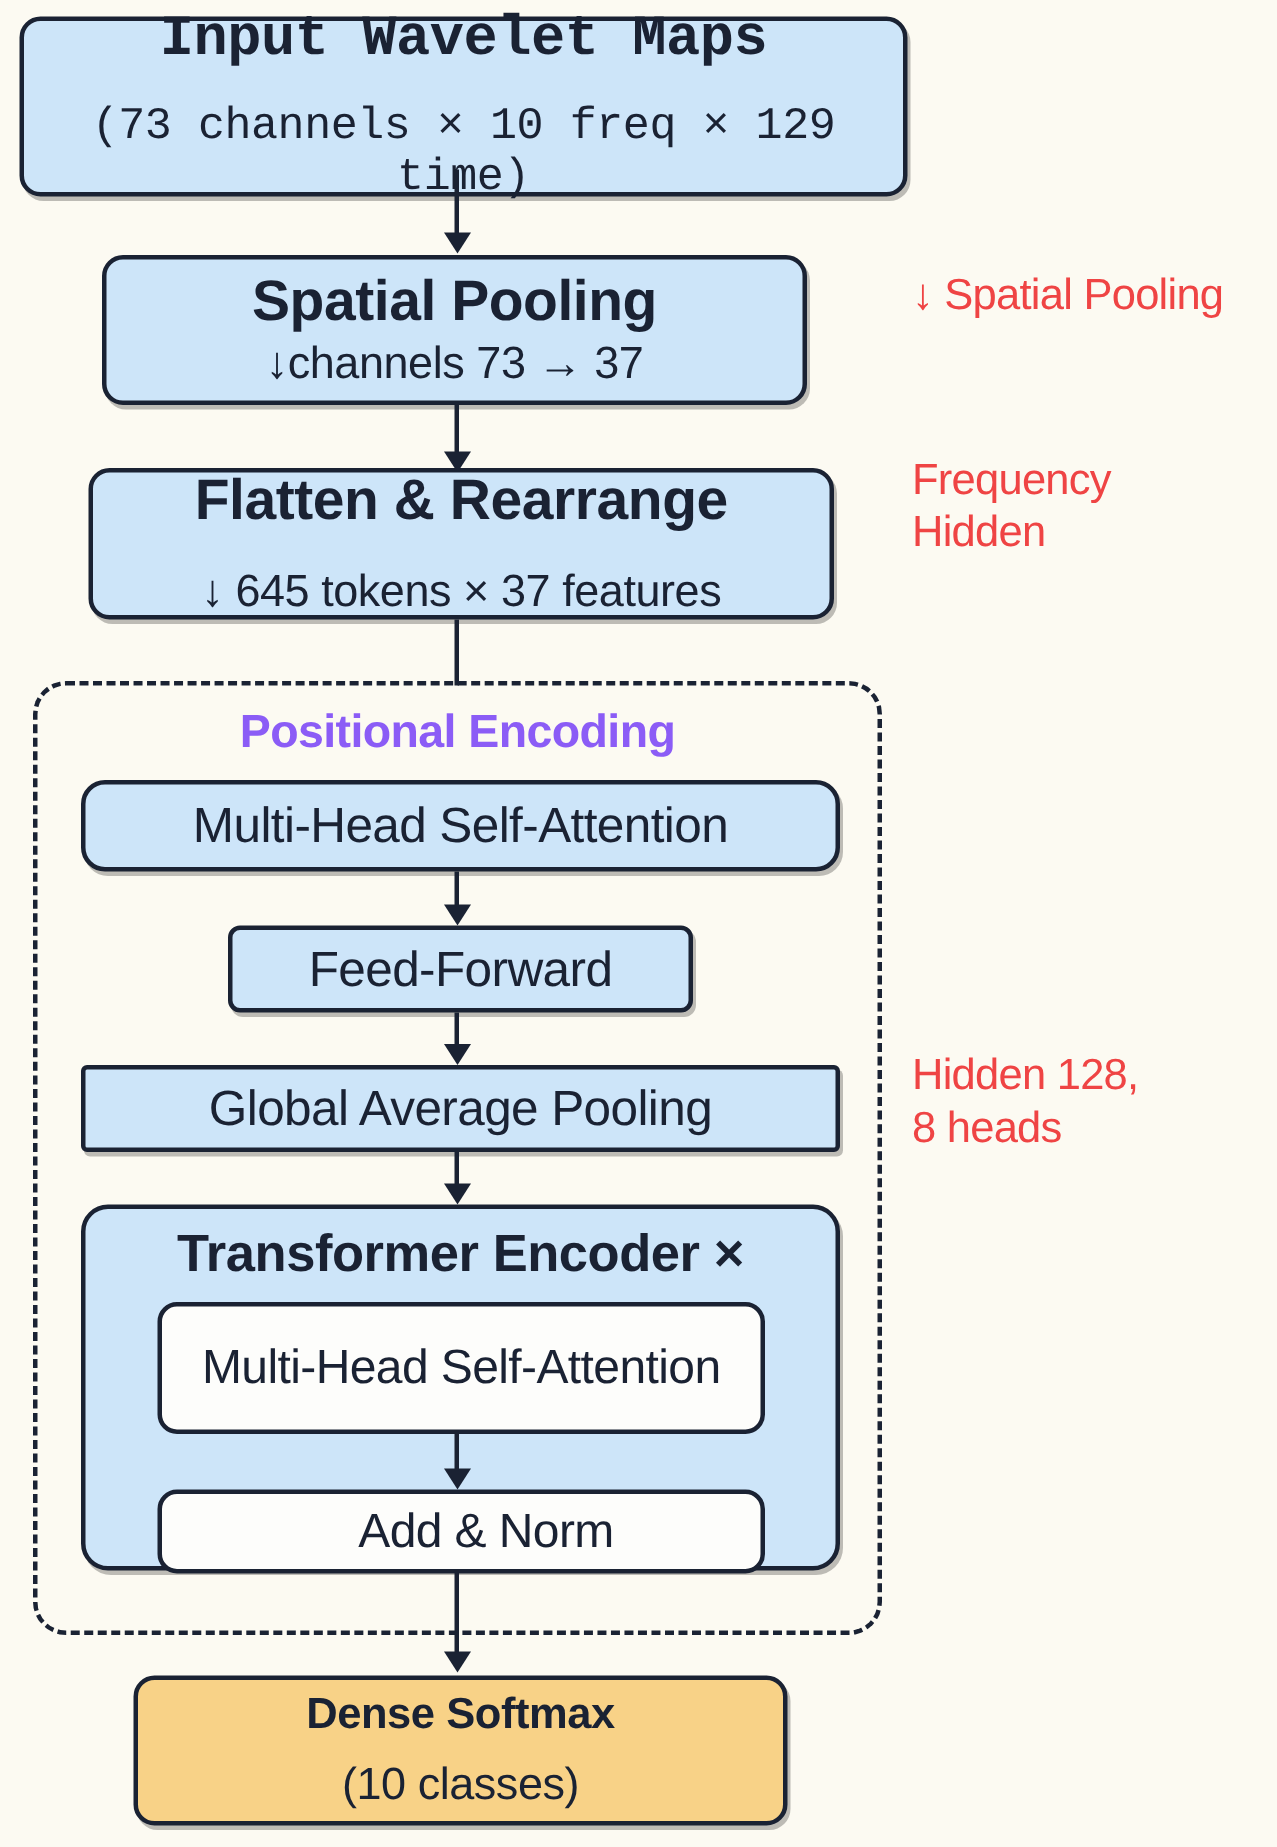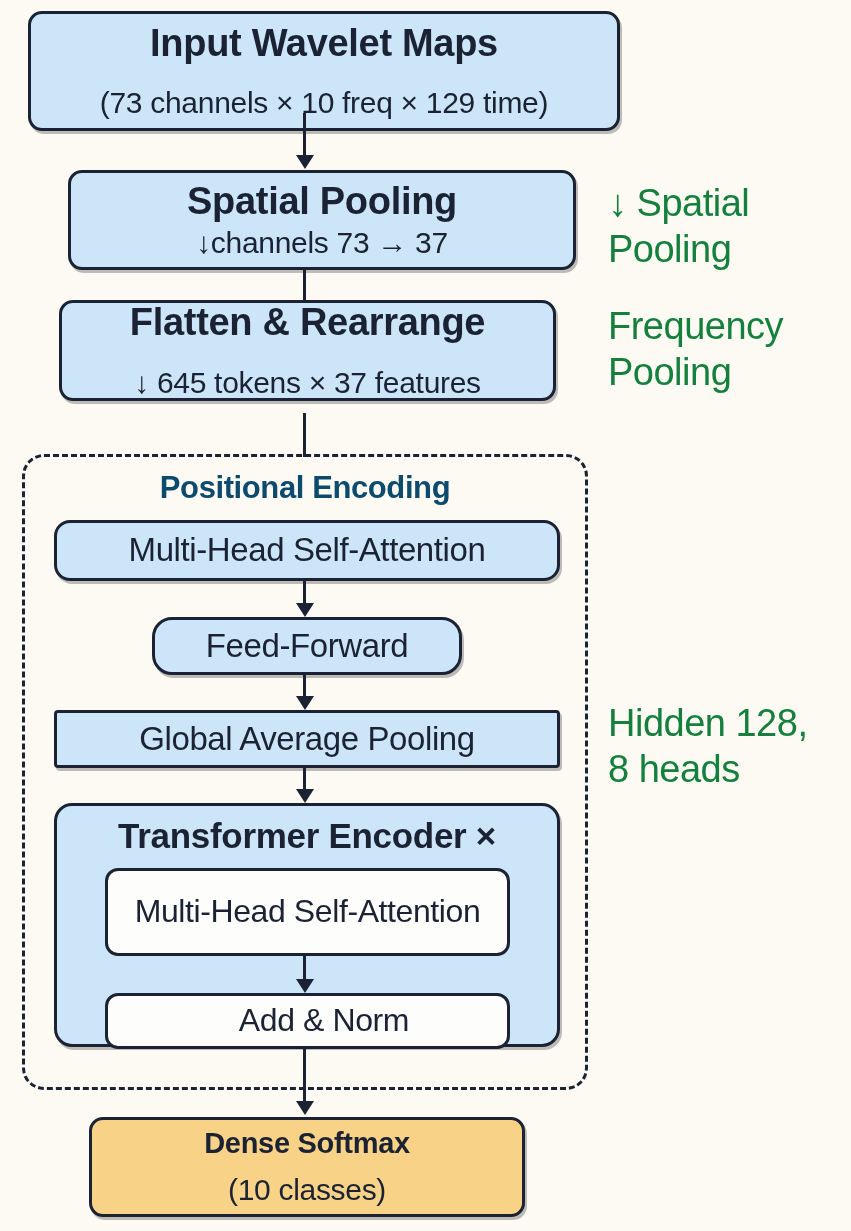--- a/index.html
+++ b/index.html
@@ -61,30 +61,30 @@
     border-radius: 22px;
     background: transparent;
   }
   .group-heading {
     position: absolute;
     width: 100%;
     text-align: center;
     font-weight: bold;
     font-size: 31px;
     letter-spacing: -0.4px;
-    color: #0c4a6e;
+    color: #8b5cf6;
   }
 
   
   .annotation {
     position: absolute;
-    font-size: 38px;
+    font-size: 29px;
     letter-spacing: -0.5px;
     line-height: 1.22;
-    color: #15803d;
+    color: #ef4444;
     white-space: pre-line;
   }
 
   
   .conn {
     position: absolute;
     width: 0;
     border-left: 3px solid #1A2233;
   }
   .arrowhead {
@@ -94,60 +94,60 @@
     border-left: 9px solid transparent;
     border-right: 9px solid transparent;
     border-top: 14px solid #1A2233;
   }
 </style>
 </head>
 <body>
 
 <div id="canvas">
 
-  <div class="node blue" style="left:28px; top:11px; width:592px; height:120px;">
+  <div class="node blue" style="left:13px; top:11px; width:592px; height:120px;font-family:Liberation Mono, monospace;">
     <div class="title" style="font-size:38px;">Input Wavelet Maps</div>
     <div class="sub" style="font-size:30px; margin-top:21px;">(73 channels × 10 freq × 129 time)</div>
   </div>
 
   <div class="conn" style="left:303px; top:113px; height:44px;"></div>
   <div class="arrowhead" style="left:296px; top:155px;"></div>
 
-  <div class="node blue" style="left:68px; top:170px; width:508px; height:100px;">
+  <div class="node blue" style="left:68px; top:170px; width:470px; height:100px;">
     <div class="title" style="font-size:38px;">Spatial Pooling</div>
     <div class="sub" style="font-size:30px; margin-top:4px;">↓channels 73 → 37</div>
   </div>
 
   <div class="annotation" style="left:608px; top:180px; width:243px;">↓ Spatial Pooling</div>
 
   <div class="conn" style="left:303px; top:270px; height:33px;"></div>
   <div class="arrowhead" style="left:296px; top:301px;"></div>
 
-  <div class="node blue" style="left:59px; top:300px; width:497px; height:101px;gap:19px;">
+  <div class="node blue" style="left:59px; top:312px; width:497px; height:101px;gap:19px;">
     <div class="title" style="font-size:38px;">Flatten &amp; Rearrange</div>
     <div class="sub" style="font-size:30px; margin-top:4px;">↓ 645 tokens × 37 features</div>
   </div>
 
   <div class="annotation" style="left:608px; top:303px; width:243px;">Frequency
-Pooling</div>
+Hidden</div>
 
   <div class="conn" style="left:303px; top:413px; height:44px;"></div>
 
   <div class="dashed-group" style="left:22px; top:454px; width:566px; height:636px;"></div>
 
   <div class="group-heading" style="left:22px; top:470px; width:566px;">Positional Encoding</div>
 
   <div class="node blue" style="left:54px; top:520px; width:506px; height:61px; border-radius:16px;">
     <div class="plain" style="font-size:33px;">Multi-Head Self-Attention</div>
   </div>
 
   <div class="conn" style="left:303px; top:581px; height:24px;"></div>
   <div class="arrowhead" style="left:296px; top:603px;"></div>
 
-  <div class="node blue" style="left:152px; top:617px; width:310px; height:58px; border-radius:20px;">
+  <div class="node blue" style="left:152px; top:617px; width:310px; height:58px; border-radius:8px;">
     <div class="plain" style="font-size:33px;">Feed-Forward</div>
   </div>
 
   <div class="conn" style="left:303px; top:675px; height:23px;"></div>
   <div class="arrowhead" style="left:296px; top:696px;"></div>
 
   <div class="node blue" style="left:54px; top:710px; width:506px; height:58px; border-radius:4px;">
     <div class="plain" style="font-size:33px;">Global Average Pooling</div>
   </div>
 

